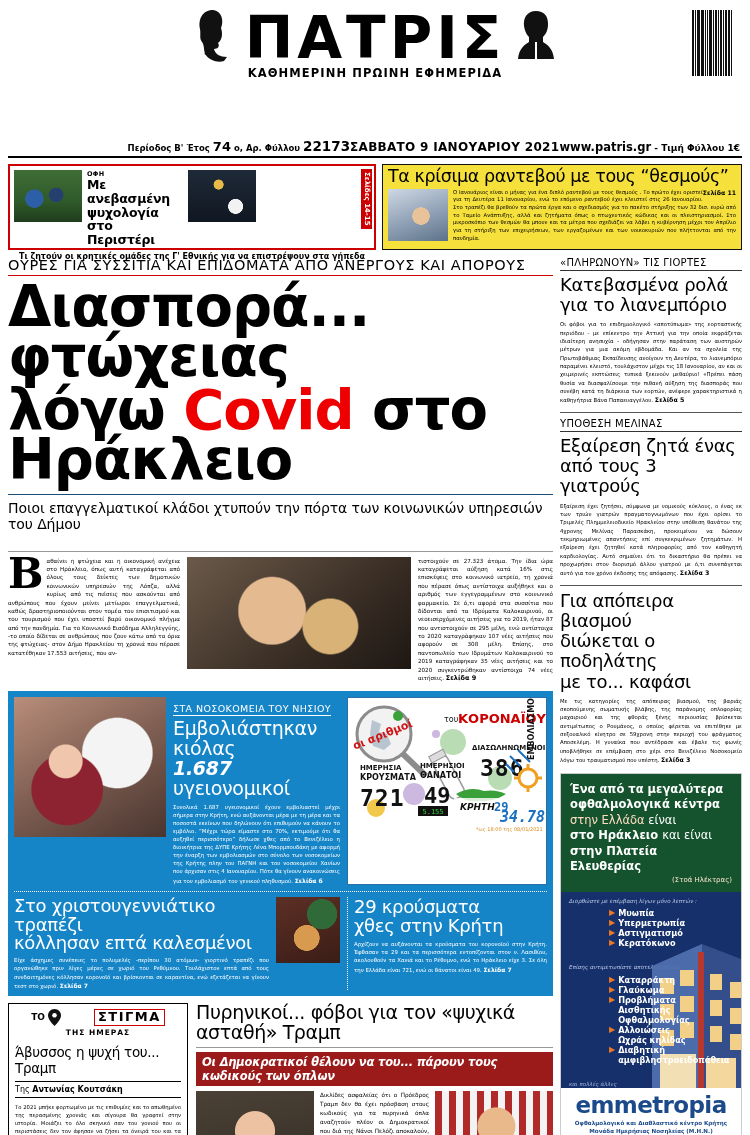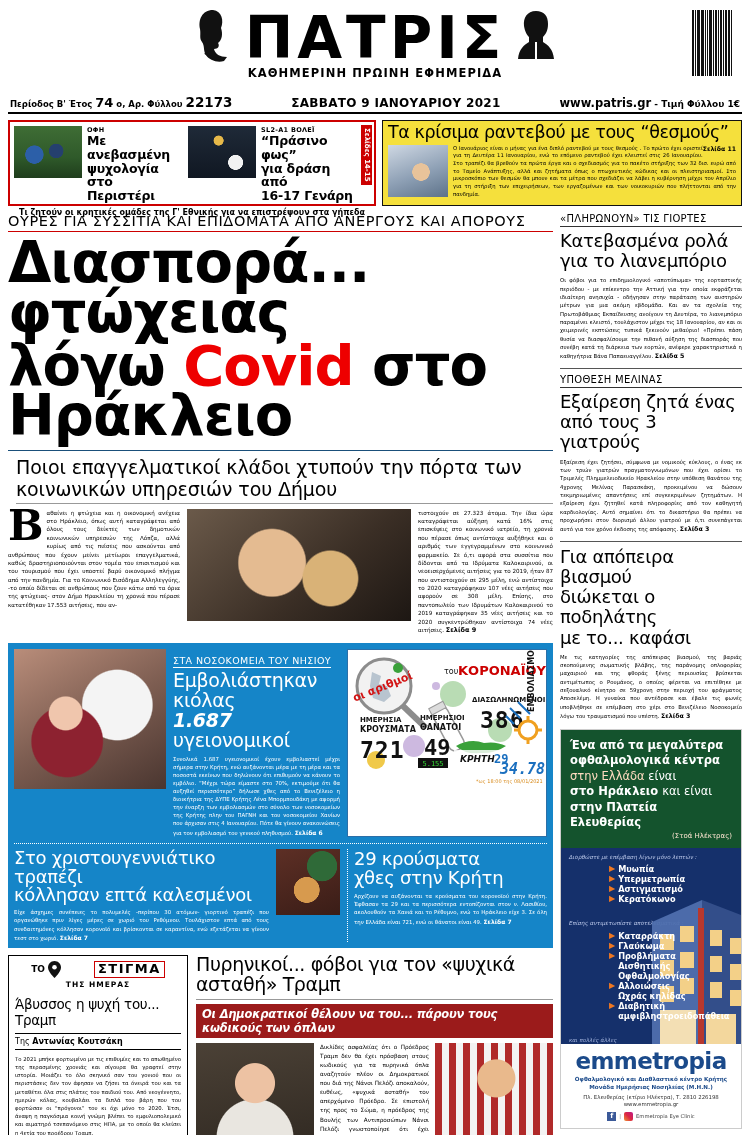--- a/index.html
+++ b/index.html
@@ -25,23 +25,24 @@
   }
   .head-portrait { width:42px; height:58px; position:relative; }
   .head-portrait svg { display:block; }
   .logo-sub {
     text-align:center; font-weight:bold; font-size:11.5px; letter-spacing:1.1px;
     margin-top:-6px;
   }
   .barcode { position:absolute; right:10px; top:10px; width:40px; height:66px; display:flex; gap:1px; align-items:stretch; }
   .barcode i { display:block; background:#111; }
   .issue-row {
-    display:flex; align-items:baseline; justify-content:space-between;
+    display:flex; align-items:baseline; justify-content:flex-end;
     font-size:8.5px; padding:2px 2px 2px 2px;
     border-bottom:2.5px solid #000;
+    margin-top:44px;
   }
   .issue-left { font-weight:bold; }
   .issue-left .big { font-size:13px; }
   .issue-left .bigger { font-size:13.5px; }
   .issue-center { font-weight:bold; font-size:12px; letter-spacing:0.3px; }
   .issue-right { font-weight:bold; font-size:9px; }
   .issue-right .url { font-size:11.5px; }
 
   
   .teasers { display:flex; gap:6px; margin-top:6px; height:86px; }
@@ -86,23 +87,22 @@
   }
   .lead-head {
     font-weight:bold; line-height:0.9; letter-spacing:-1px;
     font-size:56px; margin-top:6px;
     font-family:"DejaVu Sans","Liberation Sans",sans-serif;
   }
   .lead-head .l2 { display:block; margin-top:2px; }
   .lead-head .covid { color:#ee0000; }
   .lead-rule { border-top:1.5px solid #1a4f7a; margin-top:8px; }
   .lead-sub {
-    font-size:19px; padding:5px 0 3px 0; letter-spacing:-0.1px;
+    font-size:14px; padding:5px 0 19px 0; letter-spacing:-0.1px;
     border-bottom:1px solid #999;
-    margin-left:8px;
   }
   .lead-body { display:flex; gap:7px; margin-top:5px; }
   .lb-col { font-size:5.6px; line-height:1.5; text-align:justify; }
   .lb-col.c1 { width:172px; flex:0 0 172px; }
   .lb-col.c3 { width:135px; flex:0 0 135px; }
   .lb-photo { flex:1; height:112px; }
   .dropcap {
     float:left; font-size:42px; line-height:0.8; font-weight:bold;
     margin:0 3px 0 0; font-family:"DejaVu Serif","Liberation Serif",serif;
   }
@@ -288,28 +288,20 @@
             <div class="ts-kicker">ΟΦΗ</div>
             <div class="ts-head">
               <div>Με ανεβασμένη</div>
               <div>ψυχολογία</div>
               <div>στο Περιστέρι</div>
             </div>
           </div>
         </div>
         <div class="ts-cell" style="padding-right:13px">
           <span class="ph ph-volley ts-photo"></span>
-          <div class="ts-text">
-            <div class="ts-kicker">SL2-A1 ΒΟΛΕΪ</div>
-            <div class="ts-head">
-              <div>“Πράσινο φως”</div>
-              <div>για δράση από</div>
-              <div>16-17 Γενάρη</div>
-            </div>
-          </div>
         </div>
       </div>
       <div class="ts-foot">Τι ζητούν οι κρητικές ομάδες της Γ' Εθνικής για να επιστρέψουν στα γήπεδα</div>
       <div class="ts-pages">Σελίδες 14-15</div>
     </div>
 
     <div class="teaser-yellow">
       <div class="ty-head">Τα κρίσιμα ραντεβού με τους “θεσμούς”</div>
       <div class="ty-body-row">
         <span class="ph ph-laptop ty-photo"></span>

